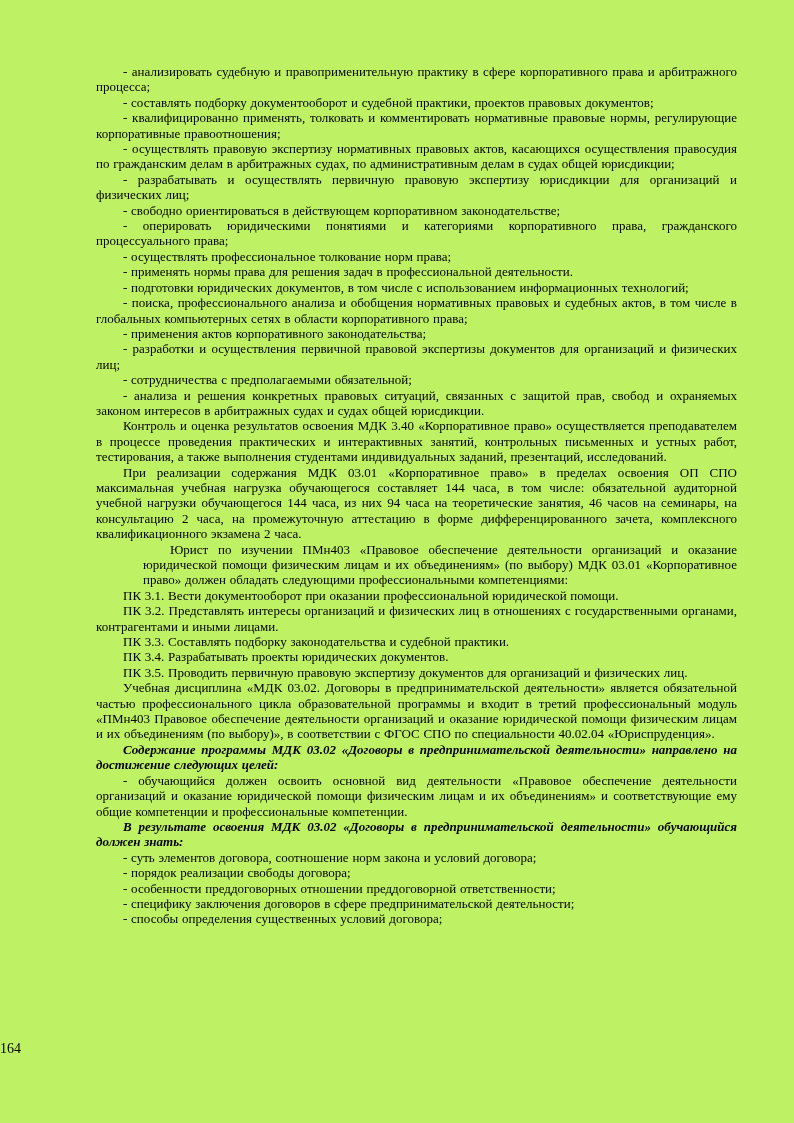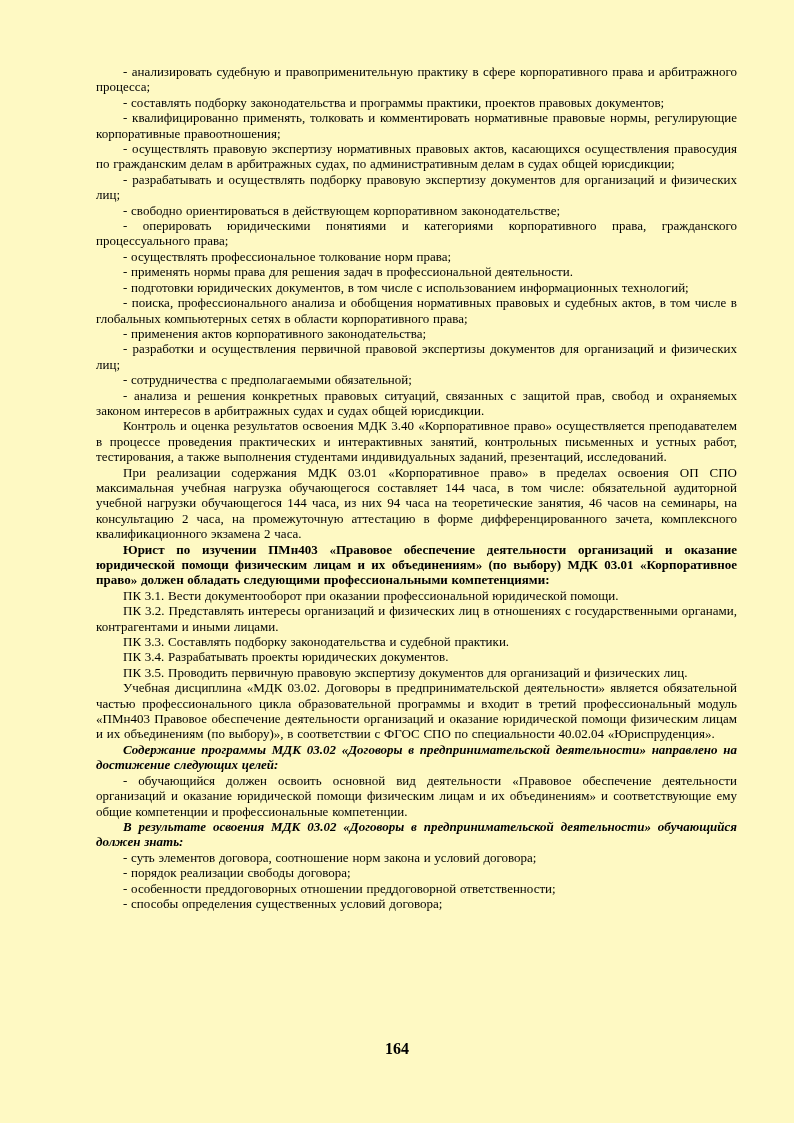--- a/index.html
+++ b/index.html
@@ -4,21 +4,21 @@
 <style>
   html, body {
     margin: 0;
     padding: 0;
     background: #ffffff;
   }
   .page {
     position: relative;
     width: 794px;
     height: 1123px;
-    background: #fef9c3;
+    background: #bef264;
     font-family: "Liberation Serif", serif;
     color: #000000;
     overflow: hidden;
   }
   .content {
     position: absolute;
     left: 96px;
     top: 64px;
     width: 641px;
   }
@@ -29,50 +29,49 @@
     line-height: 15.4px;
     text-align: justify;
     text-indent: 27px;
     word-spacing: 0.5px;
   }
   .content p.bold-italic {
     font-weight: bold;
     font-style: italic;
   }
   .content p.bold {
-    font-weight: bold;
+    font-weight: normal;
+    margin-left: 47px;
   }
   .content p.red-heading {
     color: #ff0000;
     font-weight: bold;
     font-style: italic;
     text-indent: 0;
   }
   .page-number {
     position: absolute;
     top: 1041px;
     left: 0;
     width: 100%;
-    text-align: center;
-    font-size: 16px;
+    font-size: 14px;
     line-height: 16px;
     color: #000000;
-    font-weight: bold;
   }
 </style>
 </head>
 <body>
 
 <div class="page">
   <div class="content">
     <p class="normal">- анализировать судебную и правоприменительную практику в сфере корпоративного права и арбитражного процесса;</p>
-    <p class="normal">- составлять подборку законодательства и программы практики, проектов правовых документов;</p>
+    <p class="normal">- составлять подборку документооборот и судебной практики, проектов правовых документов;</p>
     <p class="normal">- квалифицированно применять, толковать и комментировать нормативные правовые нормы, регулирующие корпоративные правоотношения;</p>
     <p class="normal">- осуществлять правовую экспертизу нормативных правовых актов, касающихся осуществления правосудия по гражданским делам в арбитражных судах, по административным делам в судах общей юрисдикции;</p>
-    <p class="normal">- разрабатывать и осуществлять подборку правовую экспертизу документов для организаций и физических лиц;</p>
+    <p class="normal">- разрабатывать и осуществлять первичную правовую экспертизу юрисдикции для организаций и физических лиц;</p>
     <p class="normal">- свободно ориентироваться в действующем корпоративном законодательстве;</p>
     <p class="normal">- оперировать юридическими понятиями и категориями корпоративного права, гражданского процессуального права;</p>
     <p class="normal">- осуществлять профессиональное толкование норм права;</p>
     <p class="normal">- применять нормы права для решения задач в профессиональной деятельности.</p>
     <p class="normal">- подготовки юридических документов, в том числе с использованием информационных технологий;</p>
     <p class="normal">- поиска, профессионального анализа и обобщения нормативных правовых и судебных актов, в том числе в глобальных компьютерных сетях в области корпоративного права;</p>
     <p class="normal">- применения актов корпоративного законодательства;</p>
     <p class="normal">- разработки и осуществления первичной правовой экспертизы документов для организаций и физических лиц;</p>
     <p class="normal">- сотрудничества с предполагаемыми обязательной;</p>
     <p class="normal">- анализа и решения конкретных правовых ситуаций, связанных с защитой прав, свобод и охраняемых законом интересов в арбитражных судах и судах общей юрисдикции.</p>
@@ -84,16 +83,17 @@
     <p class="normal">ПК 3.3. Составлять подборку законодательства и судебной практики.</p>
     <p class="normal">ПК 3.4. Разрабатывать проекты юридических документов.</p>
     <p class="normal">ПК 3.5. Проводить первичную правовую экспертизу документов для организаций и физических лиц.</p>
     <p class="normal">Учебная дисциплина «МДК 03.02. Договоры в предпринимательской деятельности» является обязательной частью профессионального цикла образовательной программы и входит в третий профессиональный модуль «ПМн403 Правовое обеспечение деятельности организаций и оказание юридической помощи физическим лицам и их объединениям (по выбору)», в соответствии с ФГОС СПО по специальности 40.02.04 «Юриспруденция».</p>
     <p class="bold-italic">Содержание программы МДК 03.02 «Договоры в предпринимательской деятельности» направлено на достижение следующих целей:</p>
     <p class="normal">- обучающийся должен освоить основной вид деятельности «Правовое обеспечение деятельности организаций и оказание юридической помощи физическим лицам и их объединениям» и соответствующие ему общие компетенции и профессиональные компетенции.</p>
     <p class="bold-italic">В результате освоения МДК 03.02 «Договоры в предпринимательской деятельности» обучающийся должен знать:</p>
     <p class="normal">- суть элементов договора, соотношение норм закона и условий договора;</p>
     <p class="normal">- порядок реализации свободы договора;</p>
     <p class="normal">- особенности преддоговорных отношении преддоговорной ответственности;</p>
+    <p class="normal">- специфику заключения договоров в сфере предпринимательской деятельности;</p>
     <p class="normal">- способы определения существенных условий договора;</p>
   </div>
   <div class="page-number">164</div>
 </div>
 
 </body></html>

